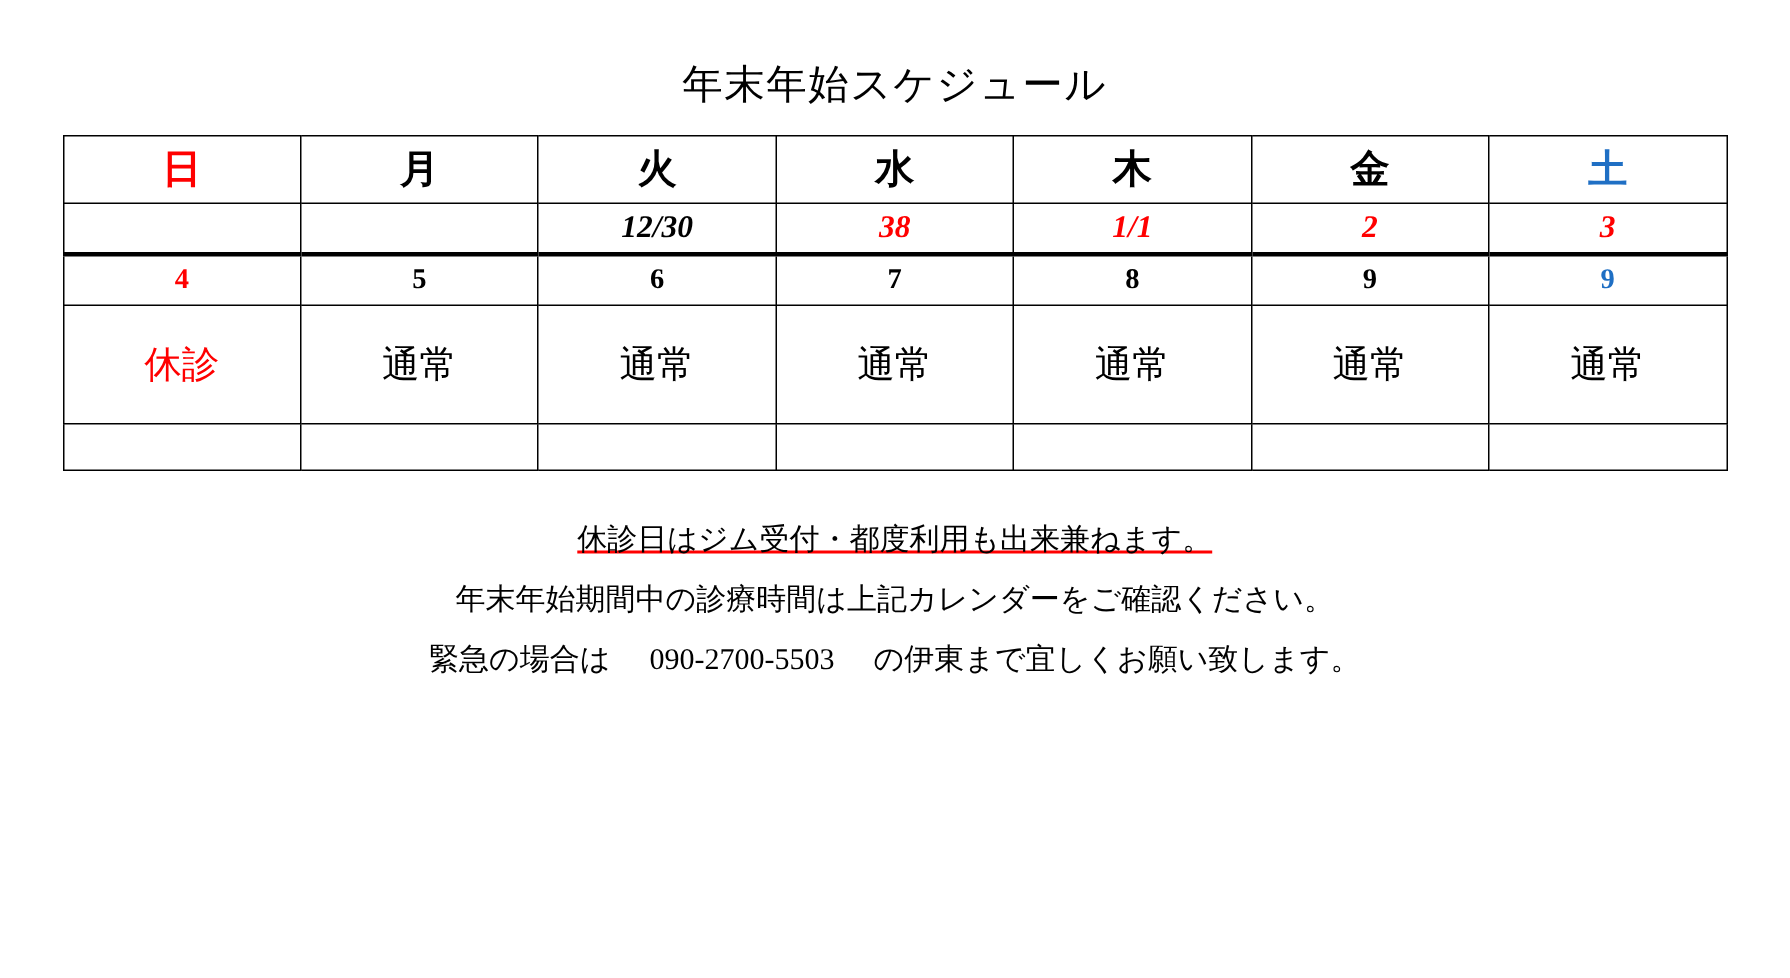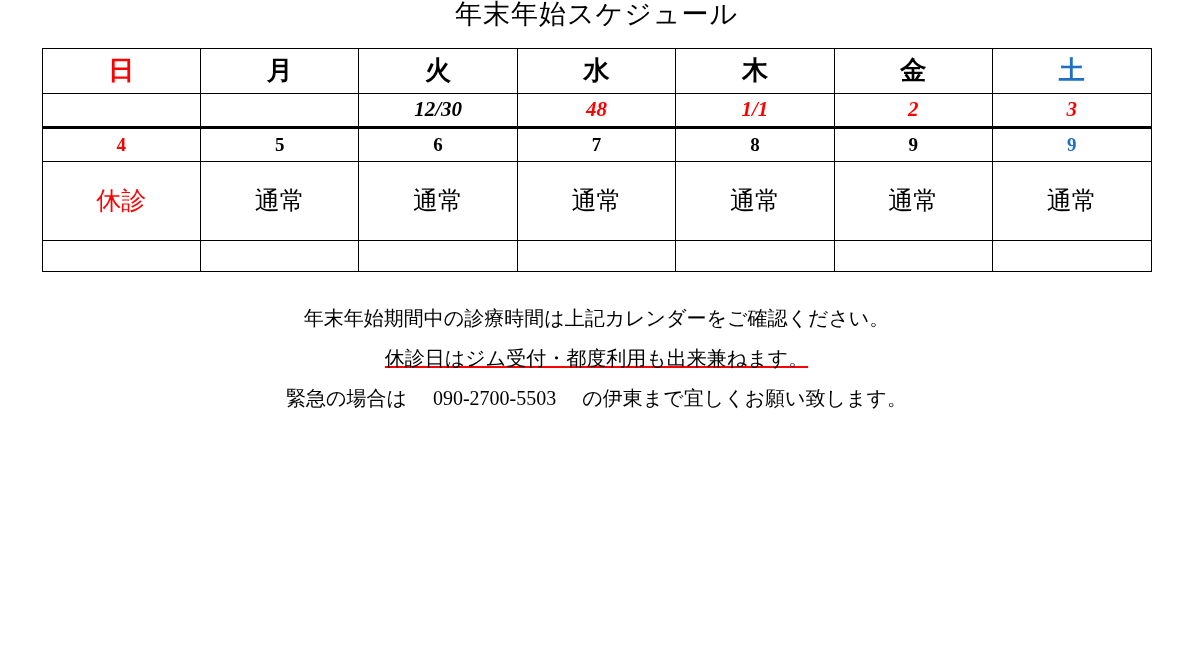--- a/index.html
+++ b/index.html
@@ -18,20 +18,21 @@
   .page {
     width: 1193px;
     height: 652px;
     position: relative;
   }
   .title {
     text-align: center;
     font-size: 27px;
     font-family: "Liberation Serif", "DejaVu Serif", serif;
     letter-spacing: 1px;
+    padding-top: 42px;
     padding-bottom: 0;
     line-height: 1.1;
   }
   table.cal {
     border-collapse: collapse;
     width: 1110px;
     margin: 18px auto 0 auto;
     table-layout: fixed;
   }
   table.cal td {
@@ -112,21 +113,21 @@
         <td><span class="black">水</span></td>
         <td><span class="black">木</span></td>
         <td><span class="black">金</span></td>
         <td><span class="blue">土</span></td>
       </tr>
 
       <tr class="row-date">
         <td><span class="date-hand red"></span></td>
         <td><span class="date-hand black"></span></td>
         <td><span class="date-hand black">12/30</span></td>
-        <td><span class="date-hand red">48</span></td>
+        <td><span class="date-hand red">38</span></td>
         <td><span class="date-hand red">1/1</span></td>
         <td><span class="date-hand red">2</span></td>
         <td><span class="date-hand red">3</span></td>
       </tr>
 
 
       <tr class="row-date thick-top">
         <td><span class="red">4</span></td>
         <td><span class="black">5</span></td>
         <td><span class="black">6</span></td>
@@ -152,22 +153,22 @@
         <td></td>
         <td></td>
         <td></td>
         <td></td>
         <td></td>
       </tr>
     </tbody>
   </table>
 
   <div class="notes">
+    <div class="line"><span class="underline-red">休診日はジム受付・都度利用も出来兼ねます。</span></div>
     <div class="line">年末年始期間中の診療時間は上記カレンダーをご確認ください。</div>
-    <div class="line"><span class="underline-red">休診日はジム受付・都度利用も出来兼ねます。</span></div>
     <div class="line">
       <span>緊急の場合は</span>
       <span style="display:inline-block;width:16px"></span>
       <span class="phone">090-2700-5503</span>
       <span style="display:inline-block;width:16px"></span>
       <span>の伊東まで宜しくお願い致します。</span>
     </div>
   </div>
 
 </div>

